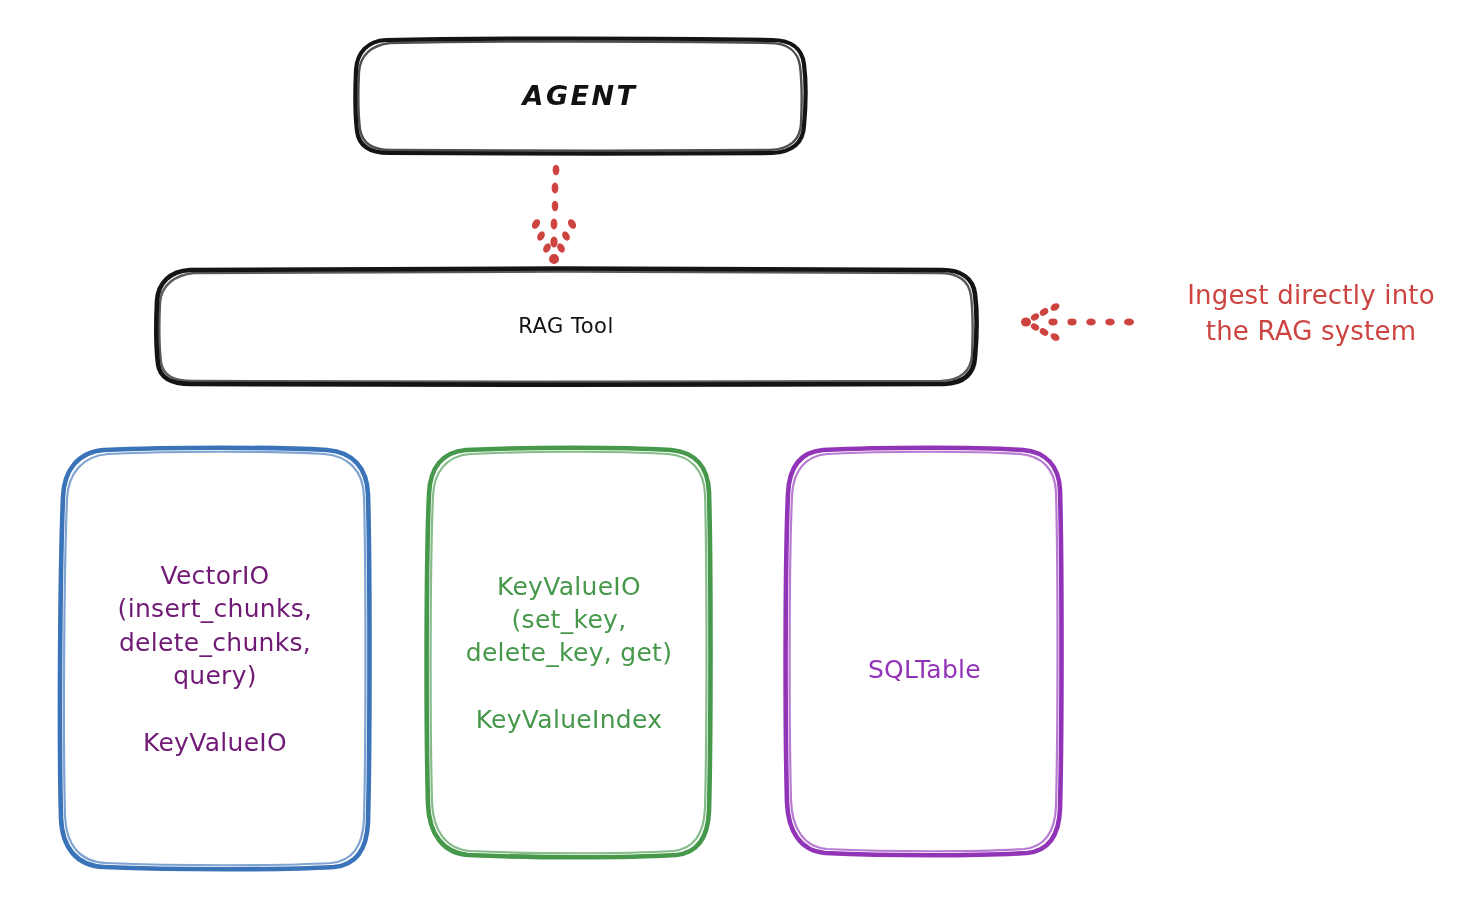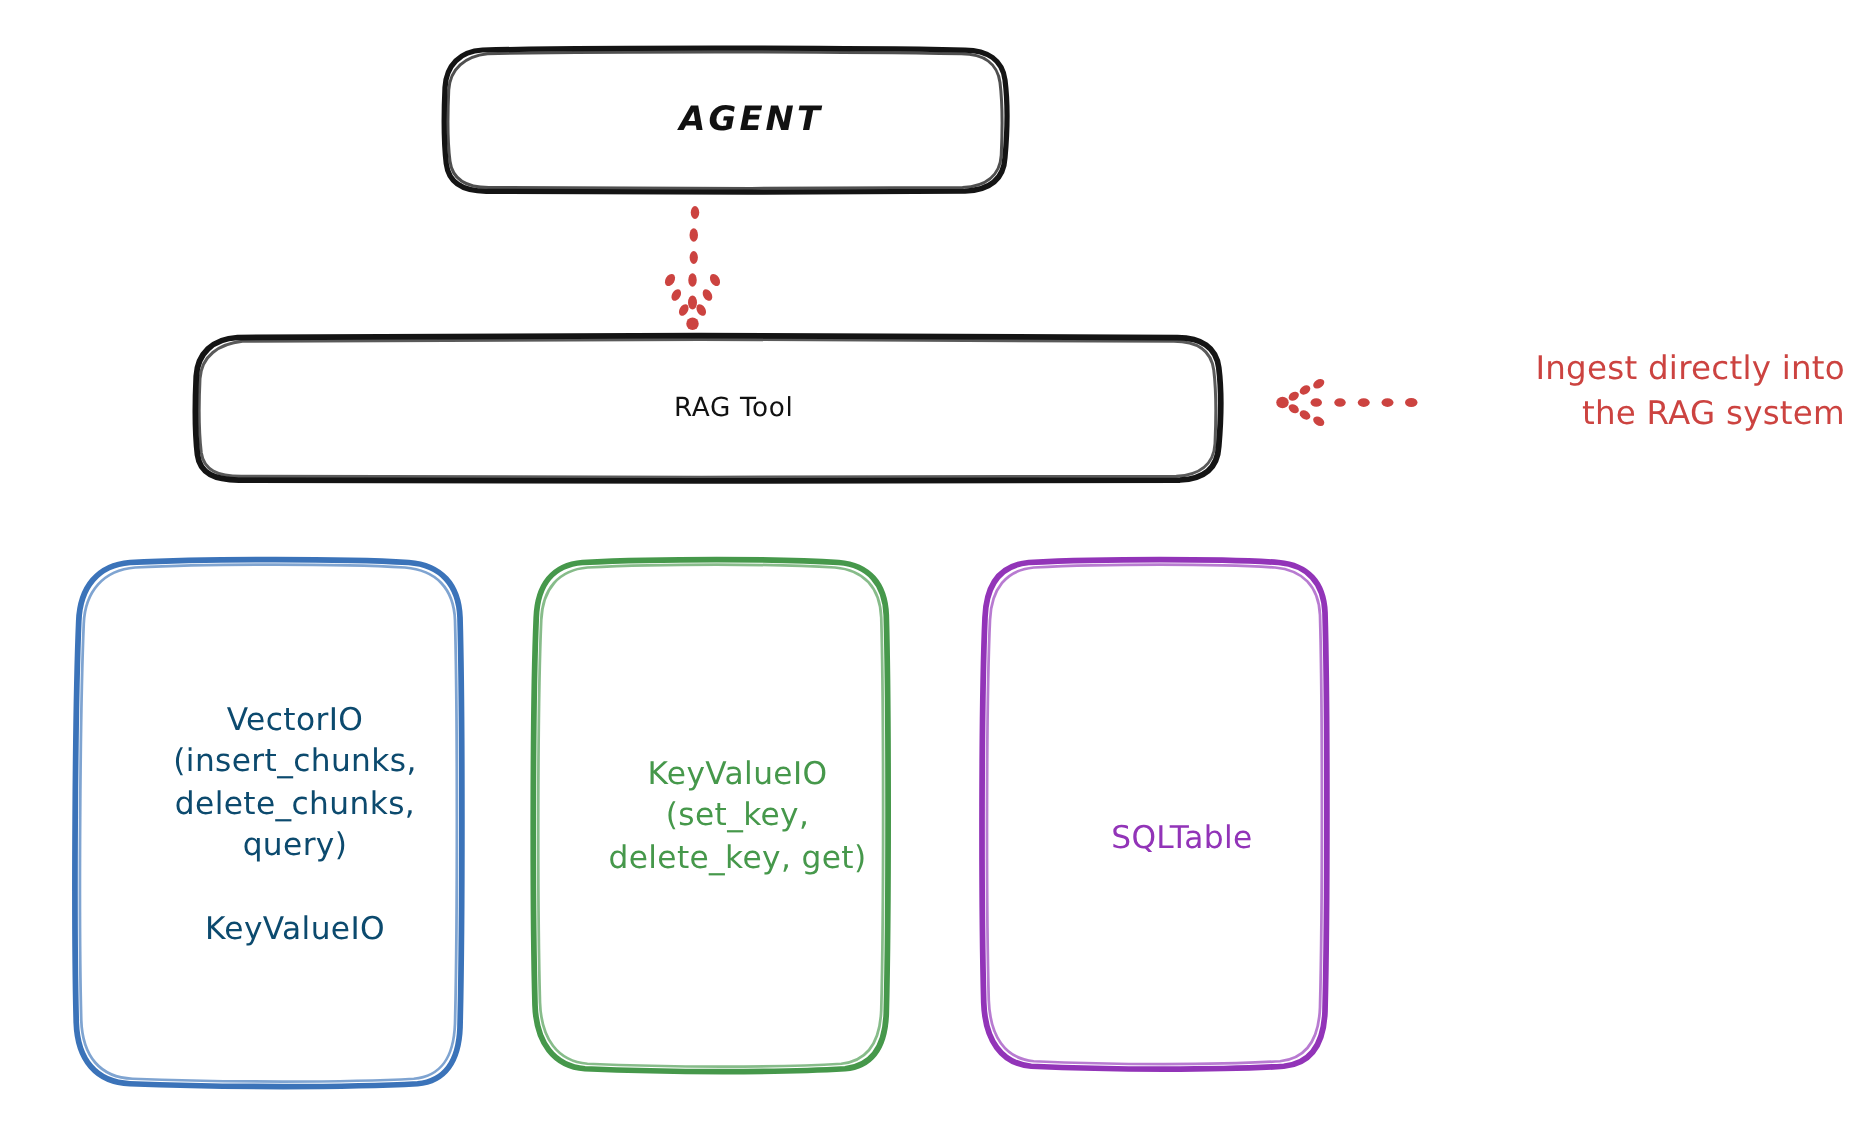--- a/index.html
+++ b/index.html
@@ -23,21 +23,20 @@
   }
 
   .node {
     position: absolute;
     box-sizing: border-box;
     display: flex;
     flex-direction: column;
     justify-content: center;
     text-align: center;
     background: transparent;
-    margin-left: 21px;
   }
 
   .node-label {
     white-space: pre-line;
     line-height: 1.28;
   }
 
   
   #node-agent {
     left: 355px;
@@ -95,33 +94,33 @@
     line-height: 1.33;
   }
   .leaf .node-sublabel {
     font-family: "DejaVu Sans", sans-serif;
     font-size: 25px;
     letter-spacing: 0.3px;
     margin-top: 36px;
   }
 
   #node-vector .node-label,
-  #node-vector .node-sublabel { color: #0c4a6e; }
+  #node-vector .node-sublabel { color: #701a75; }
   #node-keyvalue .node-label,
   #node-keyvalue .node-sublabel { color: #46984b; }
   #node-relational .node-label,
   #node-relational .node-sublabel { color: #9234b8; }
 
   
   #annotation-ingest {
     position: absolute;
     left: 1146px;
     top: 278px;
     width: 330px;
-    text-align: right;
+    text-align: center;
     font-family: "DejaVu Sans", sans-serif;
     font-size: 26px;
     line-height: 1.38;
     color: #cc4340;
     white-space: pre-line;
     letter-spacing: 0.2px;
   }
 </style>
 </head>
 <body>
@@ -284,20 +283,21 @@
 (insert_chunks,
 delete_chunks,
 query)</div>
   <div class="node-sublabel">KeyValueIO</div>
 </div>
 
 <div class="node leaf" id="node-keyvalue">
   <div class="node-label">KeyValueIO
 (set_key,
 delete_key, get)</div>
+  <div class="node-sublabel">KeyValueIndex</div>
 </div>
 
 <div class="node leaf" id="node-relational">
   <div class="node-sublabel">SQLTable</div>
 </div>
 
 <div id="annotation-ingest">Ingest directly into
 the RAG system</div>
 
 </body></html>

